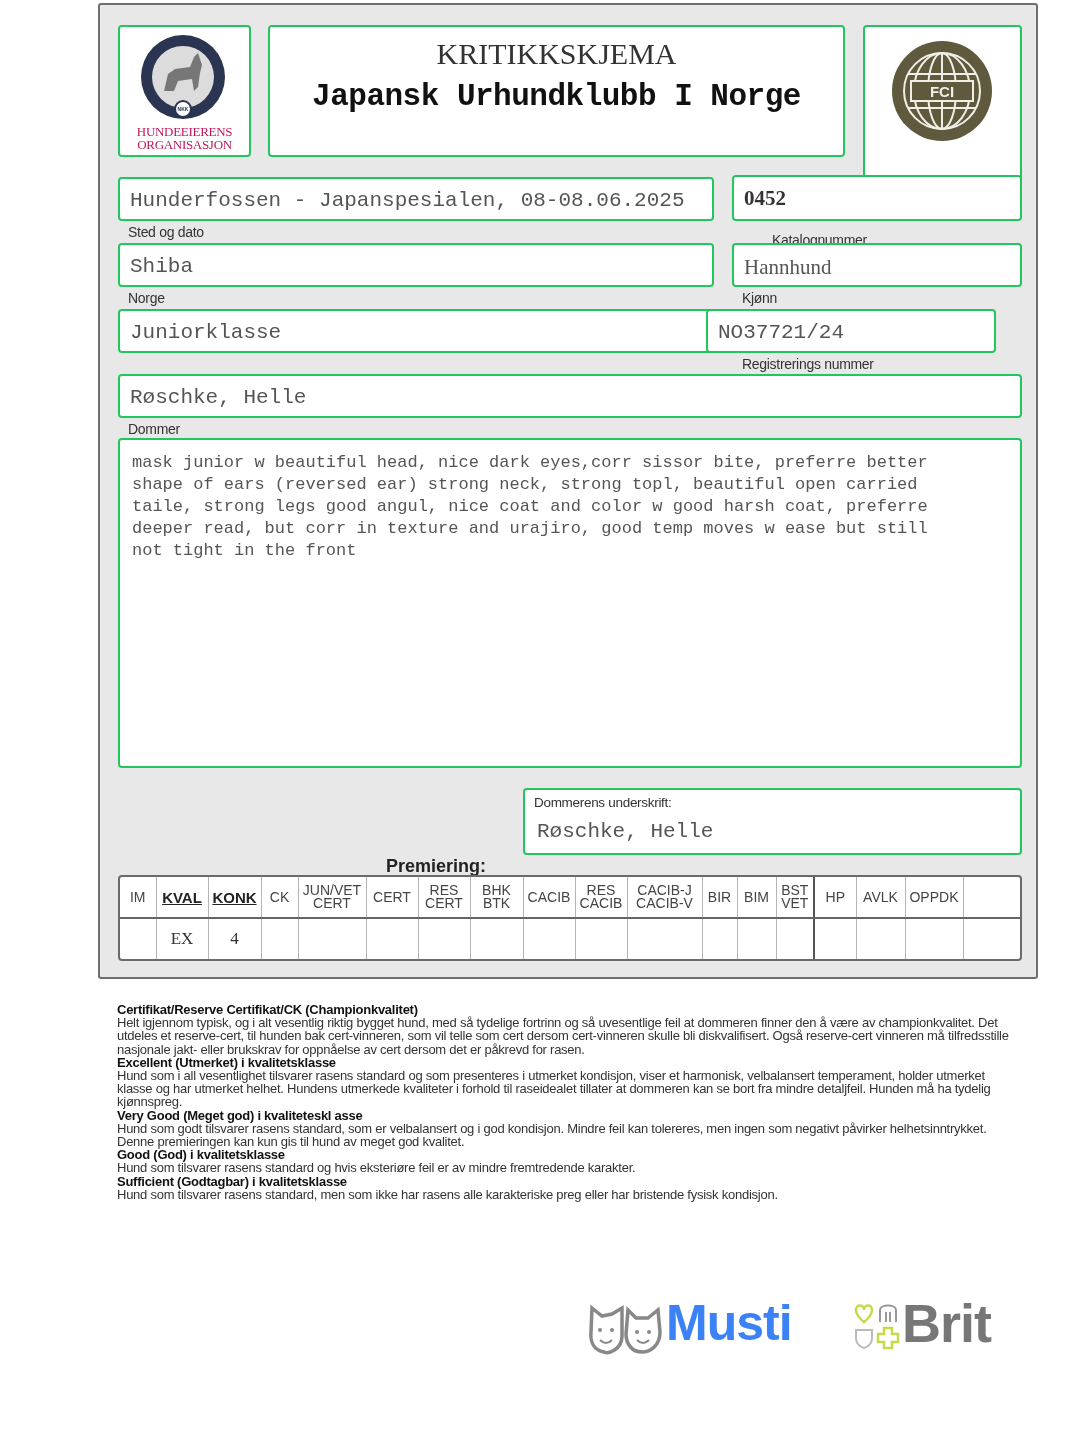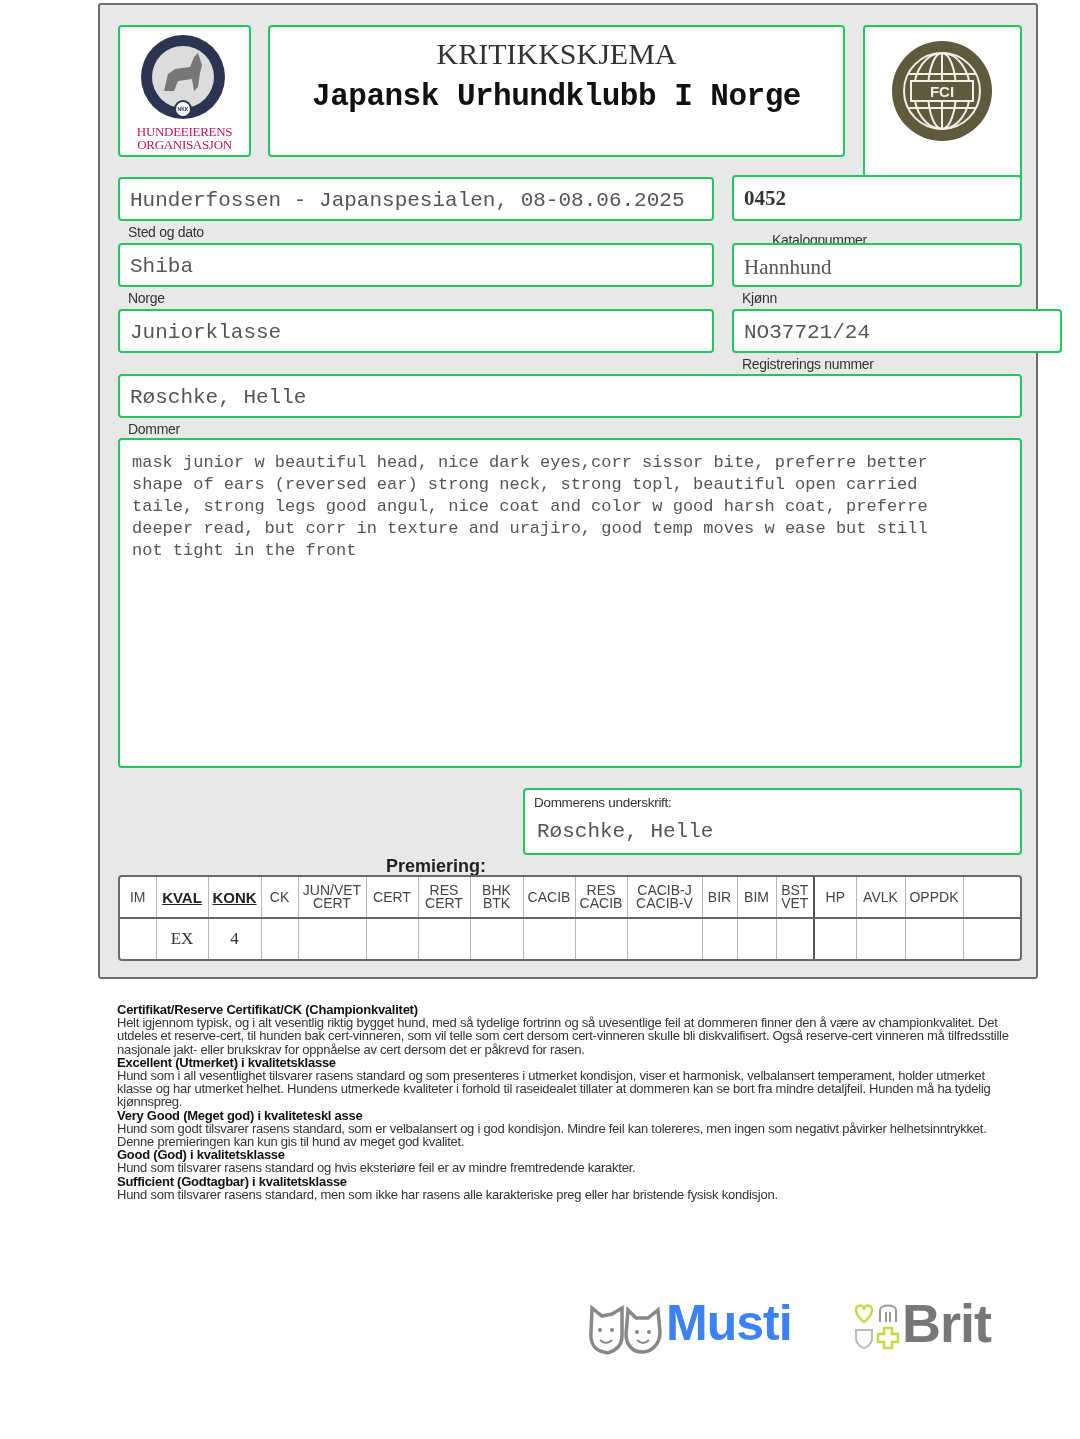--- a/index.html
+++ b/index.html
@@ -90,21 +90,21 @@
   <div class="box" style="left:632px;top:238px;width:290px;height:44px;">
     <div class="val serif" style="top:10px;">Hannhund</div>
   </div>
   <div class="lbl" style="left:642px;top:285px;">Kjønn</div>
 
   <div class="box" style="left:18px;top:304px;width:596px;height:44px;">
     <div class="val mono" style="top:10px;">Juniorklasse</div>
   </div>
   <div class="lbl" style="left:44px;top:351px;margin-top:24px;">Klasse</div>
 
-  <div class="box" style="left:632px;top:304px;width:330px;height:44px;">
+  <div class="box" style="left:606px;top:304px;width:290px;height:44px;">
     <div class="val mono" style="top:10px;">NO37721/24</div>
   </div>
   <div class="lbl" style="left:642px;top:351px;">Registrerings nummer</div>
 
   <div class="box" style="left:18px;top:369px;width:904px;height:44px;">
     <div class="val mono" style="top:10px;">Røschke, Helle</div>
   </div>
   <div class="lbl" style="left:28px;top:416px;">Dommer</div>
 
   <div class="box comment">

